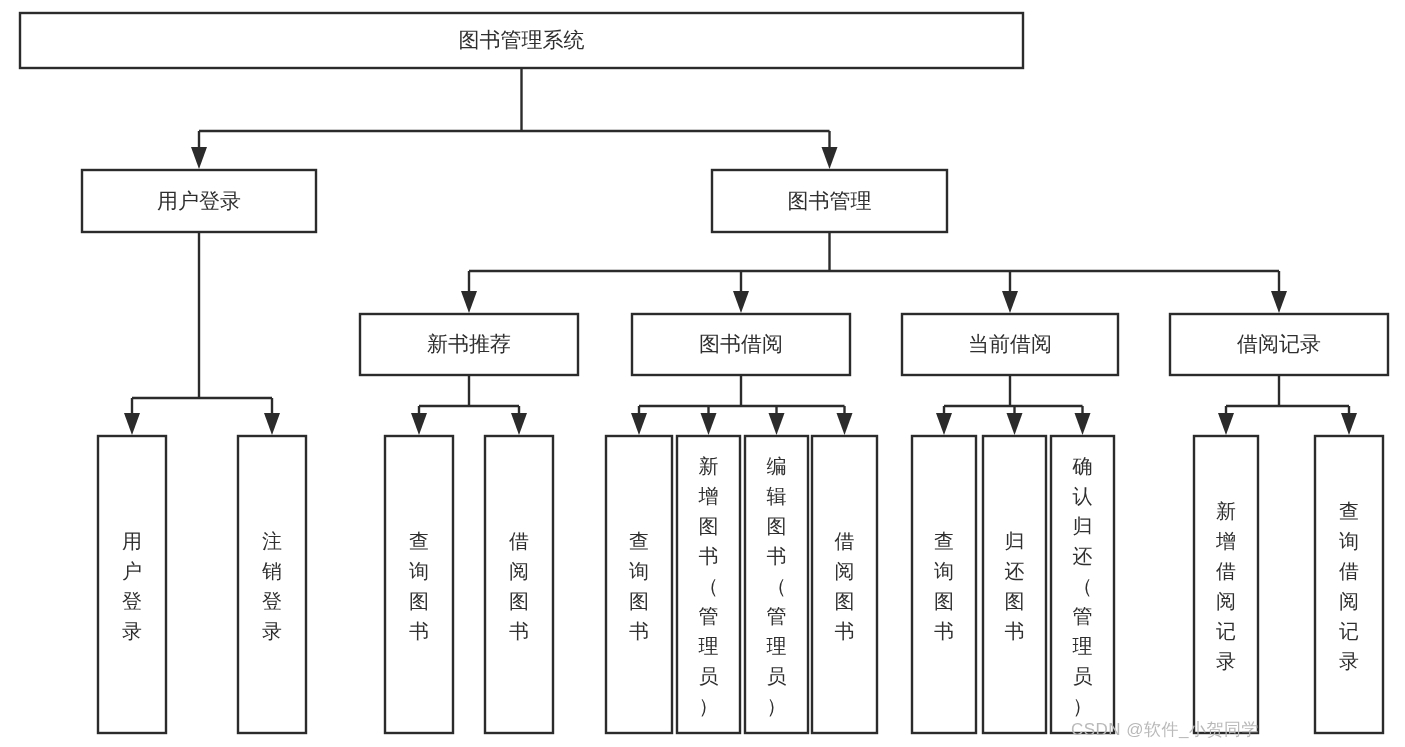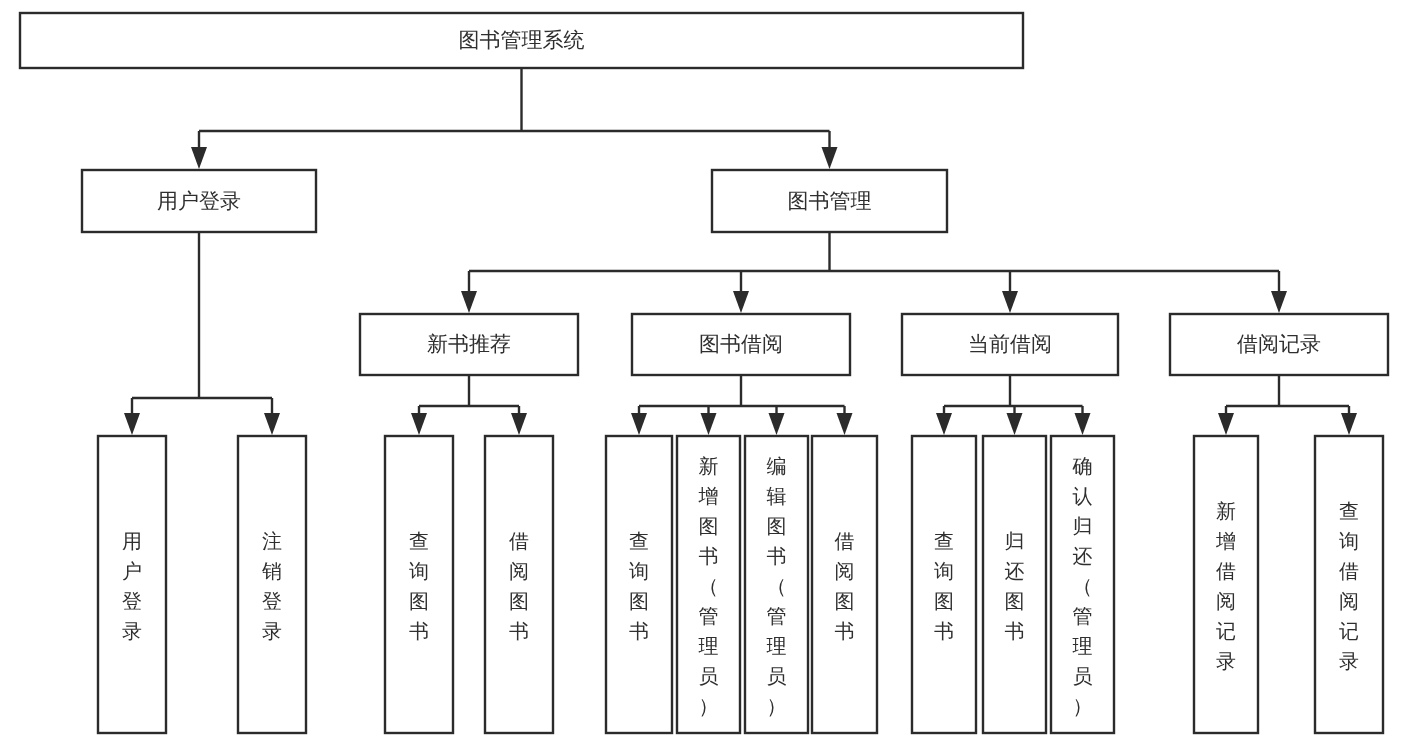--- a/index.html
+++ b/index.html
@@ -198,13 +198,14 @@
         <g>
           <rect x="1194" y="436" width="64" height="297" class="node-box"></rect>
           <text x="1226" class="vert-char"><tspan x="1226" y="517.9">新</tspan><tspan x="1226" y="547.9">增</tspan><tspan x="1226" y="577.9">借</tspan><tspan x="1226" y="607.9">阅</tspan><tspan x="1226" y="637.9">记</tspan><tspan x="1226" y="667.9">录</tspan></text>
         </g>
         <g>
           <rect x="1315" y="436" width="68" height="297" class="node-box"></rect>
           <text x="1349" class="vert-char"><tspan x="1349" y="517.9">查</tspan><tspan x="1349" y="547.9">询</tspan><tspan x="1349" y="577.9">借</tspan><tspan x="1349" y="607.9">阅</tspan><tspan x="1349" y="637.9">记</tspan><tspan x="1349" y="667.9">录</tspan></text>
         </g>
       </g>
   </svg>
+  <div class="watermark">CSDN @软件_小贺同学</div>
 </div>
 
 </body></html>

